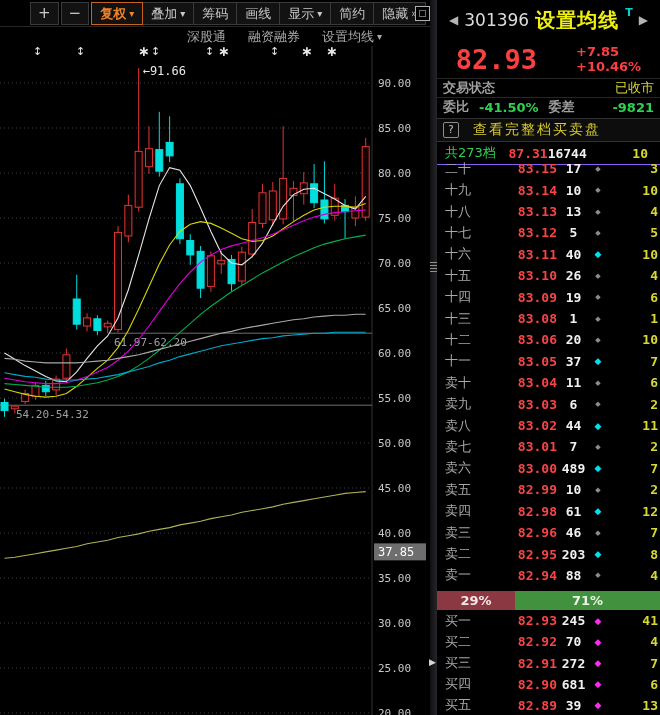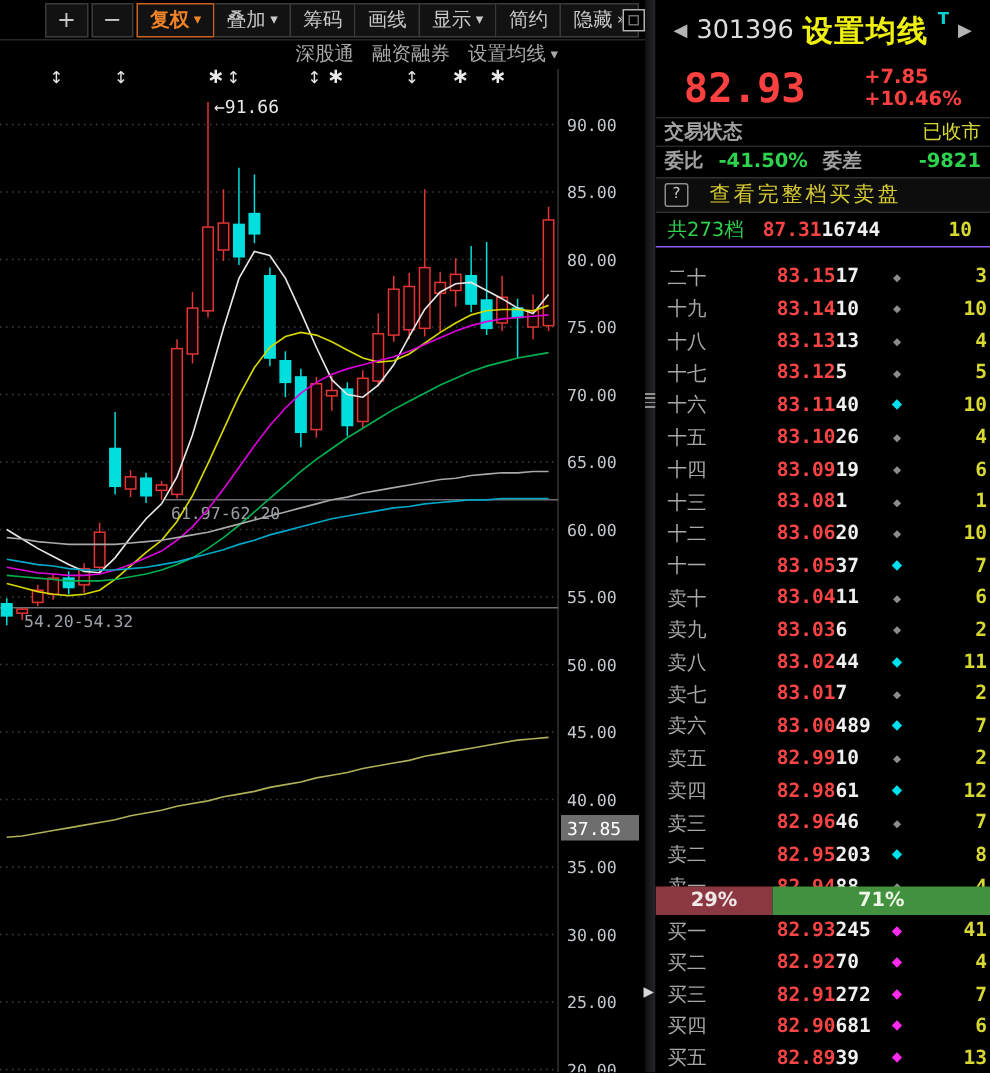--- a/index.html
+++ b/index.html
@@ -11,22 +11,22 @@
   .tb-btn{display:flex;align-items:center;gap:3px;padding:0 8px;border:1px solid #3a3a3a;
     border-left:none;background:#121212;color:#c8c8c8;font-size:13px;line-height:21px;cursor:pointer;white-space:nowrap;}
   .tb-btn.first{border-left:1px solid #3a3a3a;}
   .tb-btn.sq{padding:0 7px;font-size:15px;margin-right:2px;border-left:1px solid #3a3a3a;}
   .tb-btn.active{color:#f08228;border:1px solid #c8641e;font-weight:bold;}
   .tb-btn .caret{font-size:10px;color:inherit;}
   .tb-rule{position:absolute;left:0;top:26px;width:430px;border-top:1px solid #262626;}
   .fs-box{position:absolute;left:415px;top:6px;width:13px;height:13px;border:1px solid #b0b0b0;
     background:#000;cursor:pointer;}
   .fs-box:before{content:"";position:absolute;left:3px;top:3px;right:3px;bottom:3px;border:1px solid #707070;}
-  .subnav{position:absolute;left:6px;top:28px;width:372px;display:flex;justify-content:flex-end;
-    gap:12px;padding-right:6px;box-sizing:border-box;}
+  .subnav{position:absolute;left:16px;top:28px;width:372px;display:flex;justify-content:flex-end;
+    gap:22px;padding-right:6px;box-sizing:border-box;}
   .sn-item{color:#a8a8a8;font-size:13px;line-height:17px;cursor:pointer;display:flex;gap:3px;align-items:center;}
   .sn-item .caret{font-size:10px;}
   #markers span{position:absolute;top:46px;color:#e8e8e8;font-size:11px;line-height:12px;}
   #markers .m-star{font-size:14px;font-weight:bold;top:45px;}
   svg text.ax{font-family:"DejaVu Sans Mono","Liberation Mono",monospace;font-size:11px;fill:#c4c8cc;}
   svg text.gap{font-family:"DejaVu Sans Mono","Liberation Mono",monospace;font-size:11px;fill:#9aa0a6;}
   svg text.hi{font-family:"DejaVu Sans Mono","Liberation Mono",monospace;font-size:12px;fill:#fff;}
   svg text.hl{font-family:"DejaVu Sans Mono","Liberation Mono",monospace;font-size:12px;fill:#e8e8e8;}
   
   .divider{position:absolute;left:430px;top:0;width:7px;height:715px;background:linear-gradient(90deg,#101012,#26262a);cursor:col-resize;}
@@ -51,31 +51,31 @@
   .q-kv .green{color:#2fd24f;font-size:13px;font-weight:bold;}
   .q-link{display:flex;align-items:center;height:22px;border-top:1px solid #303030;border-bottom:1px solid #303030;
     background:#0d0d0d;padding:0 6px;cursor:pointer;margin-top:2px;}
   .q-help{width:14px;height:14px;border:1px solid #8c8c8c;border-radius:2px;color:#c8c8c8;font-size:10px;
     line-height:14px;text-align:center;margin-right:14px;}
   .q-link .txt{color:#d6ca32;font-size:14px;letter-spacing:2px;}
   .ob-row{display:flex;align-items:center;padding-left:8px;padding-right:2px;}
   .ob-label{width:42px;color:#a8a8a8;font-size:13px;}
   .ob-price{width:70px;text-align:right;color:#f84444;font-size:13px;font-weight:bold;
     font-family:"DejaVu Sans Mono","Liberation Mono",monospace;}
-  .ob-vol{flex:1;text-align:left;color:#f0f0f0;font-size:13px;font-weight:bold;
+  .ob-vol{flex:1;text-align:center;color:#f0f0f0;font-size:13px;font-weight:bold;
     font-family:"DejaVu Sans Mono","Liberation Mono",monospace;}
   .ob-d{width:16px;text-align:center;line-height:10px;}
   .d-g{color:#8c8c8c;font-size:7px;}
   .d-c{color:#00e0ee;font-size:9px;}
   .d-m{color:#ff2af0;font-size:9px;}
   .ob-count{width:52px;text-align:right;color:#d8d833;font-size:13px;font-weight:bold;
     font-family:"DejaVu Sans Mono","Liberation Mono",monospace;}
   .sum-row{display:flex;align-items:center;height:22px;padding-left:8px;padding-right:12px;border-bottom:1px solid #8b5cf6;}
   .sum-levels{width:60px;color:#2fd24f;font-size:13px;}
-  #sell-rows{position:absolute;left:0;top:174px;width:223px;height:428px;display:flex;flex-direction:column;}
+  #sell-rows{position:absolute;left:0;top:158px;width:223px;height:428px;display:flex;flex-direction:column;}
   #sell-rows .ob-row{flex:1;}
   .ratio-bar{position:absolute;left:0;top:591px;width:223px;height:19px;display:flex;}
   .ratio-sell{width:35%;background:#8c3842;color:#f0e8e8;font-size:13px;font-weight:bold;
     display:flex;align-items:center;justify-content:center;}
   .ratio-buy{flex:1;background:#41913f;color:#eef4e6;font-size:13px;font-weight:bold;
     display:flex;align-items:center;justify-content:center;}
   #buy-rows{position:absolute;left:0;top:610px;width:223px;height:106px;display:flex;flex-direction:column;}
   #buy-rows .ob-row{flex:1;}
 </style>
 </head>

